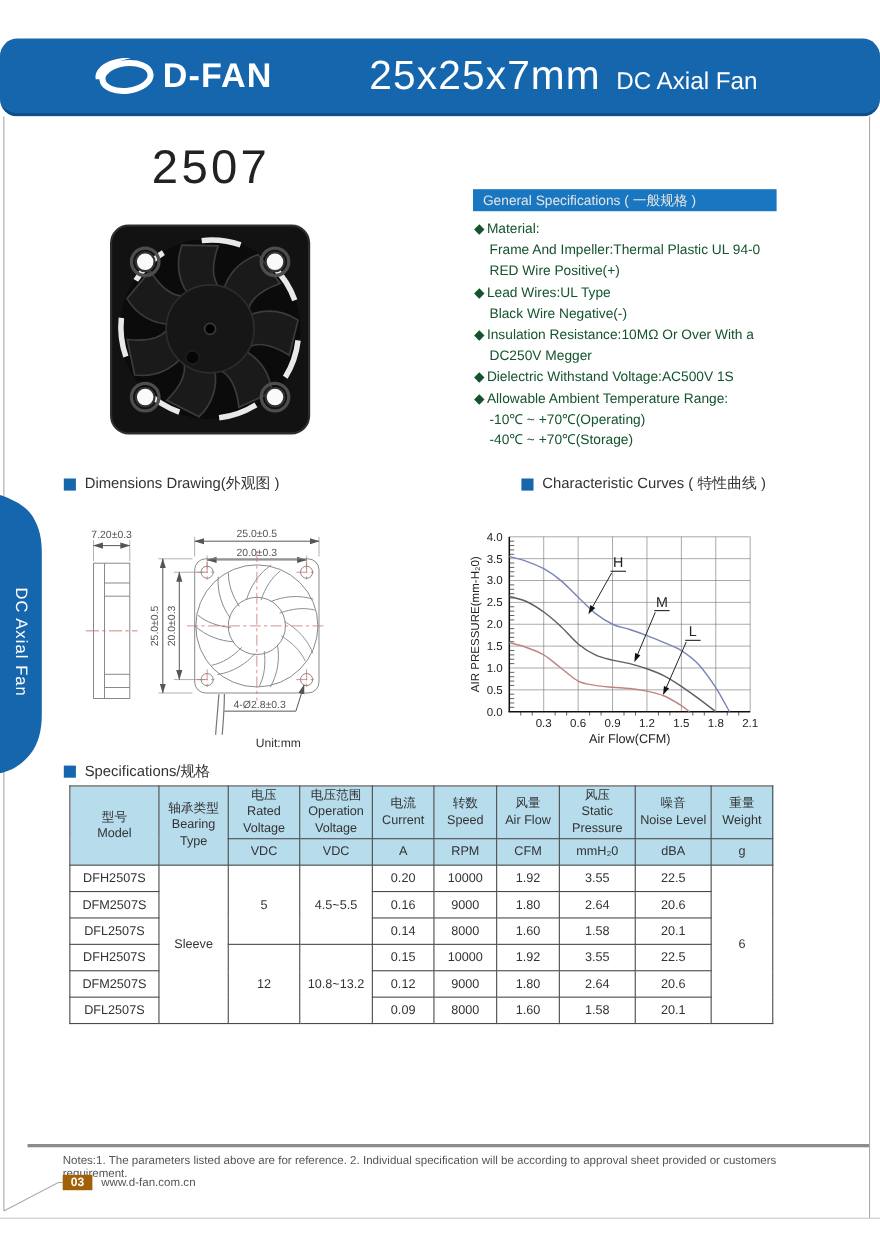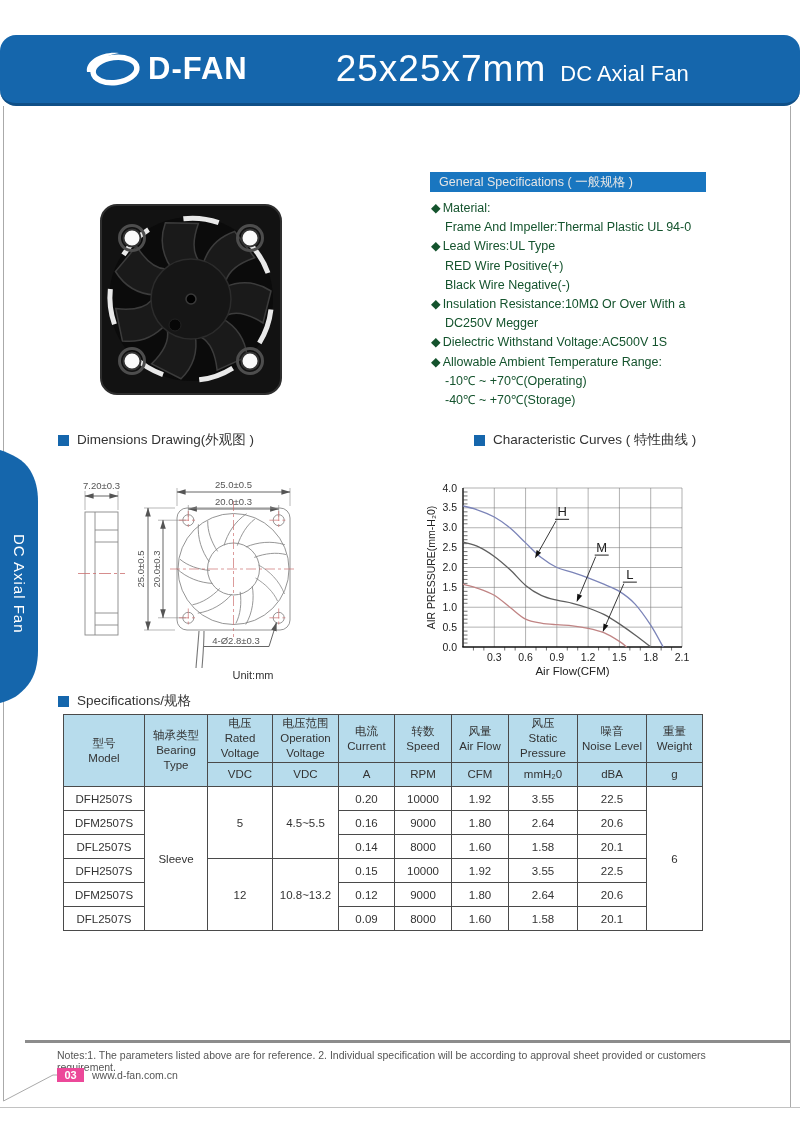--- a/index.html
+++ b/index.html
@@ -49,21 +49,21 @@
               width:639px;border:1.5px solid #333;}
   .spec-table th,.spec-table td{border:1px solid #4a4a4a;font-weight:normal;font-size:11.5px;
               color:#333;text-align:center;vertical-align:middle;padding:0 2px;}
   .spec-table thead th{background:#b7dcec;line-height:1.3;}
   .spec-table tbody td{height:23px;background:#fff;}
   .spec-table .hrow1 th{height:47px;}
   .spec-table .hrow2 th{height:23px;}
 
   .notes-divider{position:absolute;left:25px;top:1040px;width:765px;height:3px;background:#8c8c8c;}
   .notes{position:absolute;left:57px;top:1049px;width:710px;font-size:10.5px;color:#555;}
-  .page-no{position:absolute;left:57px;top:1068px;width:27px;height:14px;background:#ec4899;
+  .page-no{position:absolute;left:57px;top:1068px;width:27px;height:14px;background:#a16207;
            color:#fff;font-size:11px;font-weight:bold;text-align:center;line-height:14px;}
   .website{position:absolute;left:92px;top:1069px;font-size:10.5px;color:#555;}
 </style>
 </head>
 <body>
 
 <div class="page">
 
   <svg class="frame-svg" viewBox="0 0 800 1131">
     <line x1="3.5" y1="106" x2="3.5" y2="1101" stroke="#aaa" stroke-width="1"></line>
@@ -84,20 +84,21 @@
       <span class="doc-title">25x25x7mm</span>
       <span class="doc-subtitle">DC Axial Fan</span>
     </div>
   </div>
 
   <svg class="side-tab-svg" viewBox="0 0 42 260">
     <path d="M0,2 C12,6 24,12 30,22 C36,32 38,42 38,54 L38,202 C38,216 35,228 28,237 C20,247 12,252 0,255 Z" fill="#1566ac"></path>
   </svg>
   <div class="side-tab-label">DC Axial Fan</div>
 
+  <div class="model-no">2507</div>
   <svg class="fan-photo" width="190" height="207" viewBox="0 0 190 207">
     <rect x="5" y="9" width="180" height="189" rx="16" fill="#121212" stroke="#2e2e2e" stroke-width="2"></rect>
     <circle cx="95" cy="103" r="82" fill="#0b0b0b"></circle>
     <g id="photo-blades" transform="translate(95,103)">
         <path d="M34,-12 Q58,-22 80,-8 L72,24 Q50,10 36,16 Z" fill="#1a1a1a" stroke="#3c3c3c" stroke-width="1.5" transform="rotate(0)"></path>
         <path d="M58,-56 A81,81 0 0 1 77,-26" stroke="#e9e9e9" stroke-width="5" fill="none" transform="rotate(0)"></path>
         <path d="M34,-12 Q58,-22 80,-8 L72,24 Q50,10 36,16 Z" fill="#1a1a1a" stroke="#3c3c3c" stroke-width="1.5" transform="rotate(51.43)"></path>
         <path d="M58,-56 A81,81 0 0 1 77,-26" stroke="#e9e9e9" stroke-width="5" fill="none" transform="rotate(51.43)"></path>
         <path d="M34,-12 Q58,-22 80,-8 L72,24 Q50,10 36,16 Z" fill="#1a1a1a" stroke="#3c3c3c" stroke-width="1.5" transform="rotate(102.86)"></path>
         <path d="M58,-56 A81,81 0 0 1 77,-26" stroke="#e9e9e9" stroke-width="5" fill="none" transform="rotate(102.86)"></path>
@@ -130,22 +131,22 @@
           <circle cx="154" cy="165" r="12.5" fill="none" stroke="#4d4d4d" stroke-width="3"></circle>
           <circle cx="154" cy="165" r="8.5" fill="#fafafa" stroke="#333" stroke-width="2"></circle>
         </g>
     </g>
   </svg>
 
   <div class="gs-bar">General Specifications ( 一般规格 )</div>
   <div class="gs-list" id="gs-list">
       <div class="gs-line"><span class="bullet">◆</span><span>Material:</span></div>
       <div class="gs-line cont"><span>Frame And Impeller:Thermal Plastic UL 94-0</span></div>
+      <div class="gs-line cont"><span>RED Wire Positive(+)</span></div>
       <div class="gs-line"><span class="bullet">◆</span><span>Lead Wires:UL Type</span></div>
-      <div class="gs-line cont"><span>RED Wire Positive(+)</span></div>
       <div class="gs-line cont"><span>Black Wire Negative(-)</span></div>
       <div class="gs-line"><span class="bullet">◆</span><span>Insulation Resistance:10MΩ Or Over With a</span></div>
       <div class="gs-line cont"><span>DC250V Megger</span></div>
       <div class="gs-line"><span class="bullet">◆</span><span>Dielectric Withstand Voltage:AC500V 1S</span></div>
       <div class="gs-line"><span class="bullet">◆</span><span>Allowable Ambient Temperature Range:</span></div>
       <div class="gs-line cont"><span>-10℃ ~ +70℃(Operating)</span></div>
       <div class="gs-line cont"><span>-40℃ ~ +70℃(Storage)</span></div>
     </div>
 
   <div class="section-title st-dim">

